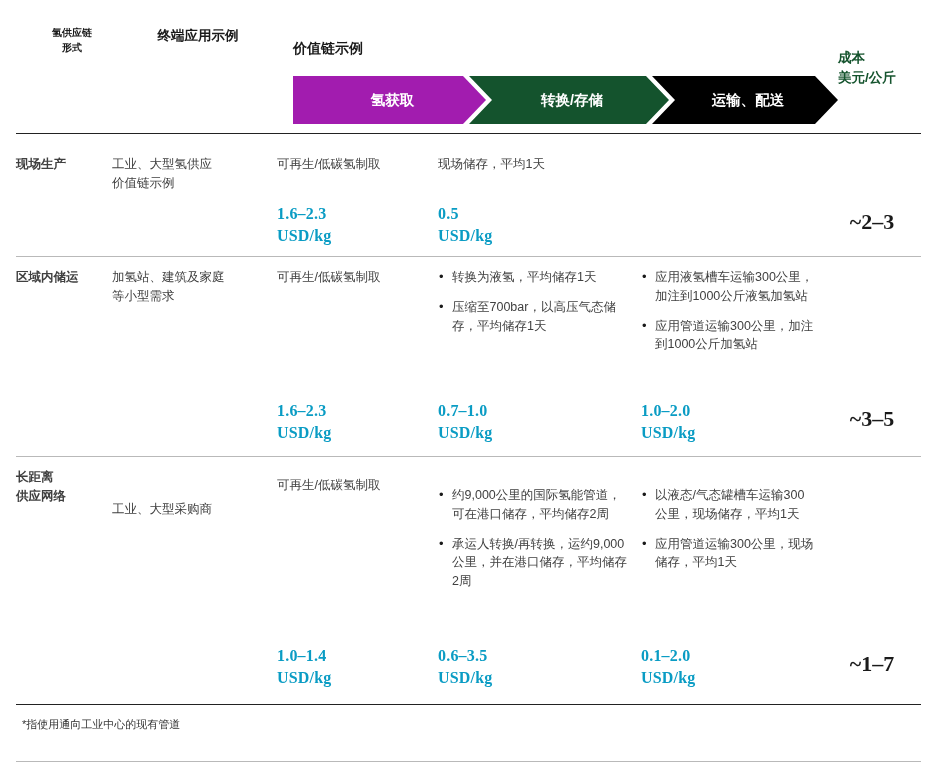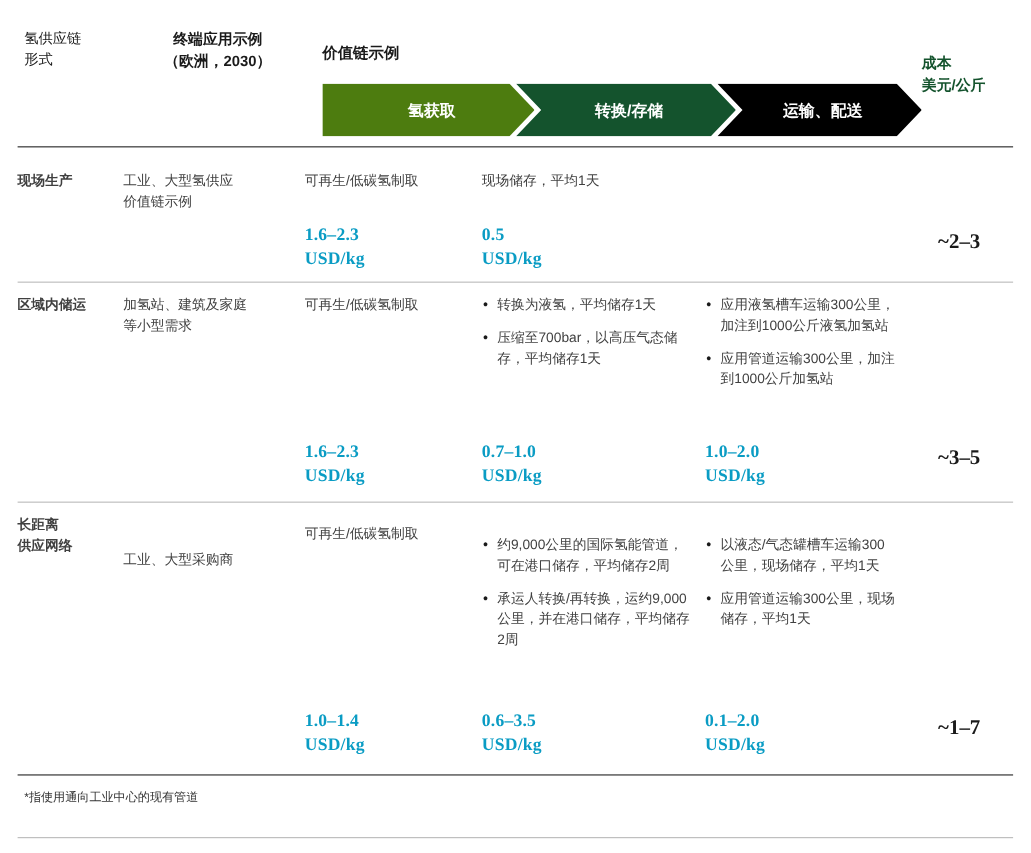--- a/index.html
+++ b/index.html
@@ -25,22 +25,23 @@
   
   .header {
     position: relative;
     height: 132px;
   }
   .hdr-col1 {
     position: absolute;
     left: 6px;
     top: 26px;
     width: 100px;
-    font-size: 13px;
-    font-weight: normal;
+    text-align: center;
+    font-size: 10px;
+    font-weight: bold;
     line-height: 1.45;
     color: #1a1a1a;
   }
   .hdr-col2 {
     position: absolute;
     left: 104px;
     top: 26px;
     width: 156px;
     text-align: center;
     font-size: 13.5px;
@@ -87,21 +88,21 @@
     box-sizing: border-box;
   }
   .chev span {
     width: 100%;
     text-align: center;
     padding-left: 6px;
   }
   .chev-1 {
     left: 0;
     width: 193px;
-    background: #4d7c0f;
+    background: #a21caf;
     clip-path: polygon(0 0, 170px 0, 193px 50%, 170px 100%, 0 100%);
   }
   .chev-2 {
     left: 176px;
     width: 200px;
     background: #14532d;
     clip-path: polygon(0 0, 177px 0, 200px 50%, 177px 100%, 0 100%, 23px 50%);
   }
   .chev-3 {
     left: 359px;
@@ -171,21 +172,21 @@
   }
   .p-prod { left: 277px; }
   .p-conv { left: 438px; }
   .p-trans { left: 641px; }
   .cost {
     position: absolute;
     left: 826px;
     width: 92px;
     text-align: center;
     font-weight: bold;
-    font-size: 19px;
+    font-size: 22px;
     font-family: "Liberation Serif", serif;
     color: #1a1a1a;
   }
   ul.bullets {
     margin: 0;
     padding: 0;
     list-style: none;
   }
   ul.bullets li {
     position: relative;
@@ -215,21 +216,20 @@
 
 <div class="page">
 
   <div class="header">
     <div class="hdr-col1">
       <div>氢供应链</div>
       <div>形式</div>
     </div>
     <div class="hdr-col2">
       <div>终端应用示例</div>
-      <div>（欧洲，2030）</div>
     </div>
     <div class="hdr-valuechain-label">价值链示例</div>
     <div class="hdr-cost">
       <div>成本</div>
       <div>美元/公斤</div>
     </div>
 
     <div class="chevrons">
       <div class="chev chev-1">
         <span>氢获取</span>

